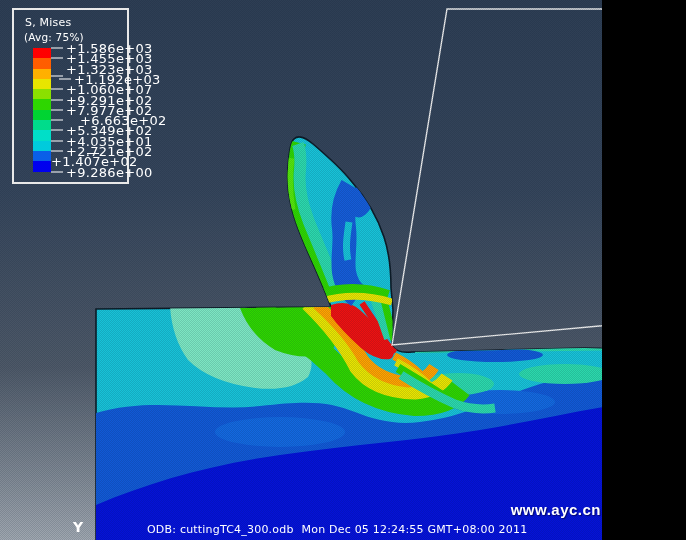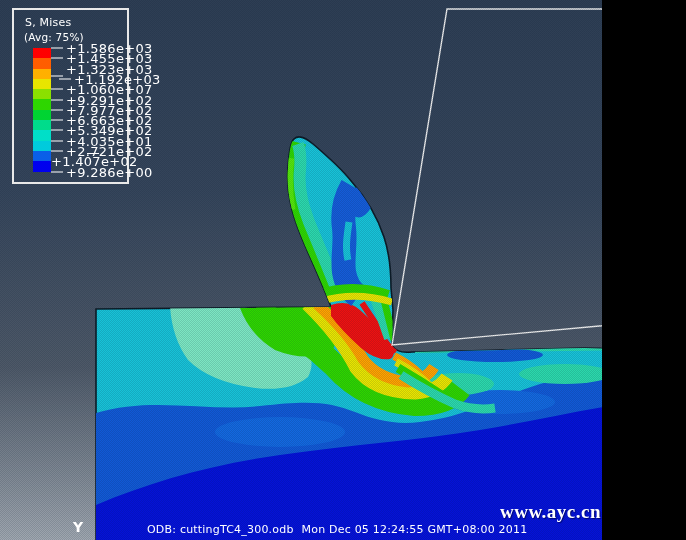--- a/index.html
+++ b/index.html
@@ -27,21 +27,21 @@
   .legend-row{position:absolute;left:18px;display:flex;align-items:center;transform:translateY(-50%);}
   .legend-tick{width:12px;height:1px;background:#FFFFFF;margin-right:3px;flex:none;}
   .legend-value{font-size:13px;letter-spacing:.3px;white-space:nowrap;}
   
   .status-bar{
     position:absolute;left:147px;bottom:4px;z-index:5;color:#FFFFFF;
     font-size:11px;letter-spacing:.2px;display:flex;gap:8px;white-space:nowrap;
   }
   .watermark{
     position:absolute;right:1px;top:502px;z-index:5;color:#FFFFFF;
-    font-family:Liberation Serif, serif;font-weight:bold;font-size:19px;
+    font-family:Liberation Sans, sans-serif;font-weight:bold;font-size:15px;
     letter-spacing:.5px;text-shadow:1px 1px 1px rgba(0,0,60,.65);line-height:1;text-align:center;
   }
   .axis-y{
     position:absolute;left:73px;top:520px;z-index:5;color:#FFFFFF;
     font-weight:bold;font-size:14px;line-height:1;
   }
 </style>
 </head>
 <body>
 
@@ -162,21 +162,21 @@
             <span class="legend-value">+1.060e+07</span>
           </div>
           <div class="legend-row" style="top: 51.5px;">
             <span class="legend-tick"></span>
             <span class="legend-value">+9.291e+02</span>
           </div>
           <div class="legend-row" style="top: 61.8px;">
             <span class="legend-tick"></span>
             <span class="legend-value">+7.977e+02</span>
           </div>
-          <div class="legend-row" style="top: 72.1px;">
+          <div class="legend-row" style="top: 72.1px; gap: 14px;">
             <span class="legend-tick"></span>
             <span class="legend-value">+6.663e+02</span>
           </div>
           <div class="legend-row" style="top: 82.4px;">
             <span class="legend-tick"></span>
             <span class="legend-value">+5.349e+02</span>
           </div>
           <div class="legend-row" style="top: 92.7px;">
             <span class="legend-tick"></span>
             <span class="legend-value">+4.035e+01</span>

